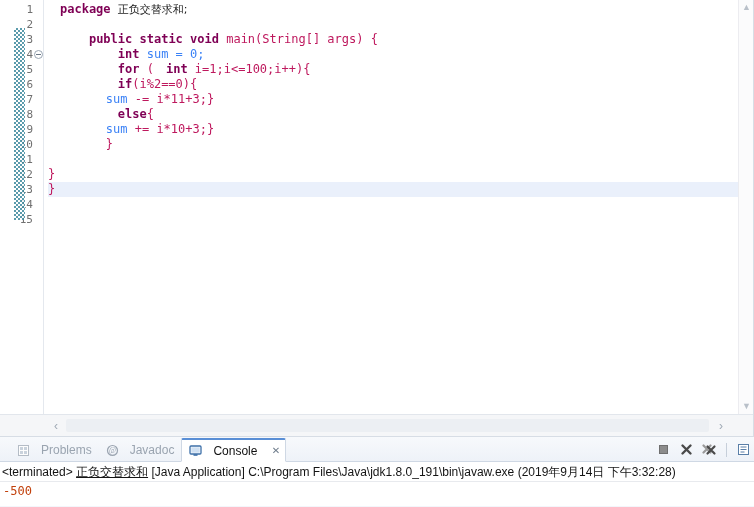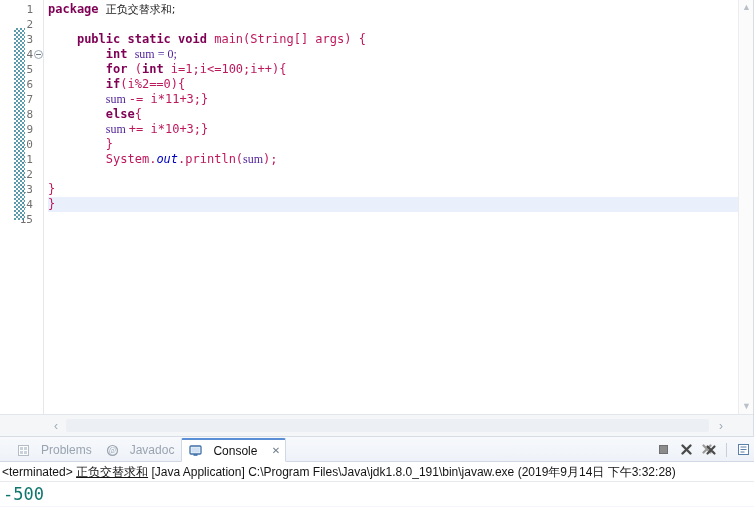--- a/index.html
+++ b/index.html
@@ -101,24 +101,24 @@
     white-space: pre;
     font-family: "DejaVu Sans Mono", monospace;
     font-size: 12px;
     color: #1a1a1a;
     position: relative;
   }
   .cline.current {
     background: #eaf0fb;
   }
 
-  .kw   { color: #7f0055; font-weight: bold; }
+  .kw   { color: #7f0055; font-weight: bold; margin-left: 12px; }
   .id   { color: #be185d; }
   .fld  { color: #0000c0; font-style: italic; }
-  .loc  { color: #4c1d95; font-family: Liberation Serif, serif; }
+  .loc  { color: #3b82f6; }
   .cjk  { color: #1a1a1a; font-family: "DejaVu Sans", sans-serif; font-size: 11px; }
   .caret {
     display: inline-block;
     width: 1px; height: 12px;
     background: #000;
     vertical-align: -2px;
     margin-left: 0px;
   }
 
   
@@ -247,22 +247,22 @@
     border-bottom: 1px solid #e8eaee;
   }
   .console-head .run-name {
     text-decoration: underline;
   }
   .console-out {
     background: #ffffff;
     height: 24px;
     padding: 2px 0 0 3px;
     font-family: "DejaVu Sans Mono", monospace;
-    font-size: 17px;
-    color: #0f766e;
+    font-size: 12px;
+    color: #c2410c;
     white-space: pre;
   }
 </style>
 </head>
 <body>
 
 <div id="app">
 
   <div class="editor-wrap">
 
@@ -288,21 +288,20 @@
           <div class="cline"><span class="kw">package </span><span class="cjk">正负交替求和;</span></div>
           <div class="cline"></div>
           <div class="cline"><span class="id">    </span><span class="kw">public static void </span><span class="id">main(String[] args) {</span></div>
           <div class="cline"><span class="id">        </span><span class="kw">int </span><span class="loc">sum = 0;</span></div>
           <div class="cline"><span class="id">        </span><span class="kw">for </span><span class="id">(</span><span class="kw">int </span><span class="id">i=1;i&lt;=100;i++){</span></div>
           <div class="cline"><span class="id">        </span><span class="kw">if</span><span class="id">(i%2==0){</span></div>
           <div class="cline"><span class="id">        </span><span class="loc">sum </span><span class="id">-= i*11+3;}</span></div>
           <div class="cline"><span class="id">        </span><span class="kw">else</span><span class="id">{</span></div>
           <div class="cline"><span class="id">        </span><span class="loc">sum </span><span class="id">+= i*10+3;}</span></div>
           <div class="cline"><span class="id">        }</span></div>
-          <div class="cline"><span class="id">        System.</span><span class="fld">out</span><span class="id">.println(</span><span class="loc">sum</span><span class="id">);</span></div>
           <div class="cline"></div>
           <div class="cline"><span class="id">}</span></div>
           <div class="cline current"><span class="id">}</span></div>
         </div>
     </div>
 
     <div class="gutter-sep"></div>
     <div class="change-bar"></div>
 
     <div class="vscroll">

